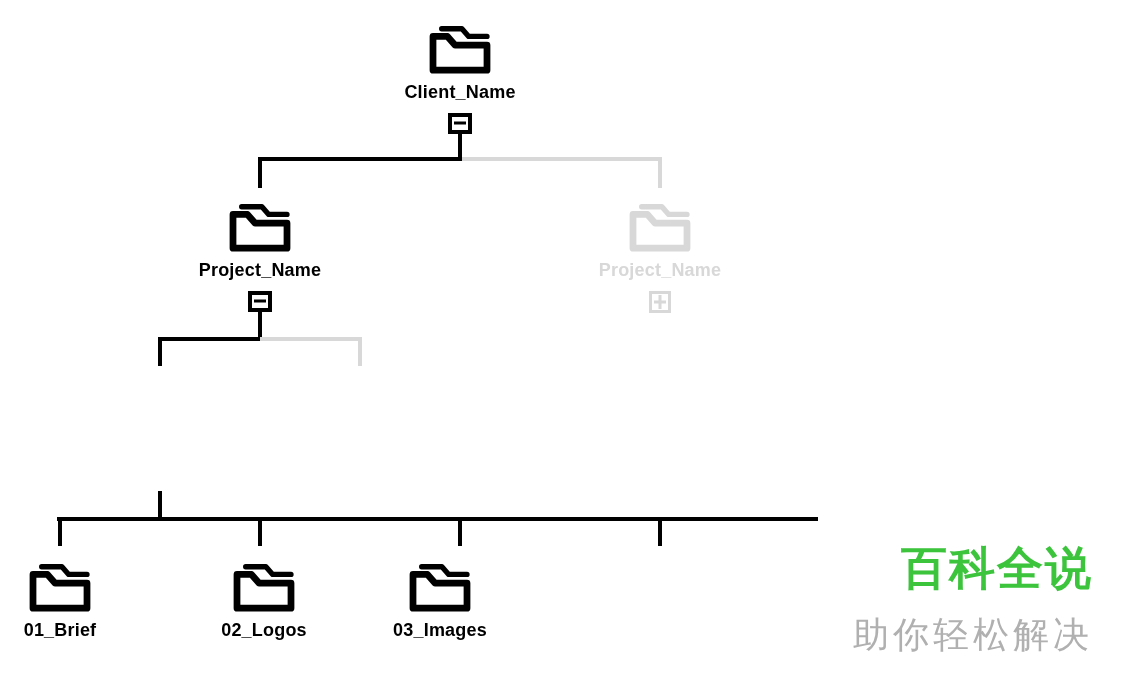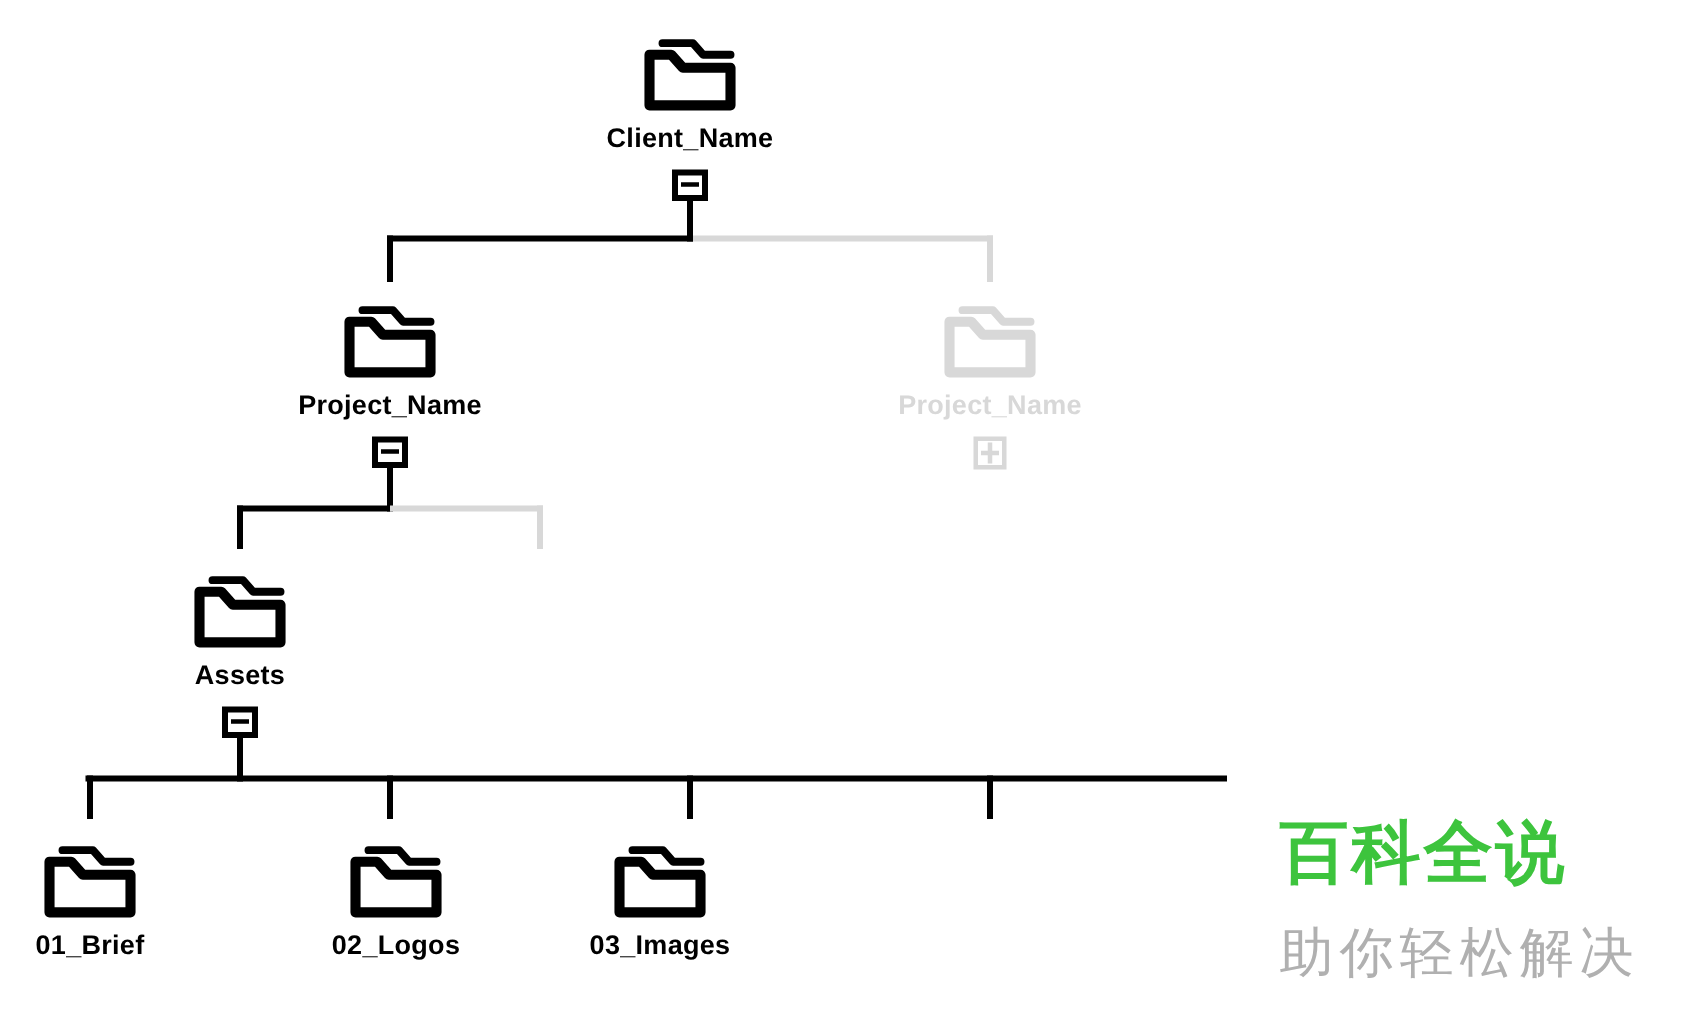--- a/index.html
+++ b/index.html
@@ -45,21 +45,21 @@
   .toggle.plus{width:22px;height:22px;border-width:3px;}
   .toggle.plus::after{
     content:"";position:absolute;
     top:1px;bottom:1px;left:50%;transform:translateX(-50%);
     width:3px;background:currentColor;
   }
   
   .line{position:absolute;background:var(--active,#000);}
   .line.dim{background:var(--dimmed,#d8d8d8);}
   
-  .wm{position:absolute;left:853px;top:544px;text-align:left;}
+  .wm{position:absolute;left:853px;top:544px;text-align:right;}
   .wm-title{
     font-size:46px;font-weight:bold;line-height:1.05;
     letter-spacing:2px;
     color:var(--watermark_title,#3dc43d);
     white-space:nowrap;
   }
   .wm-sub{
     margin-top:19px;
     font-size:36px;font-weight:normal;
     letter-spacing:4px;
@@ -115,27 +115,20 @@
   </div>
 
   <div class="node dimmed" style="left:560px;top:200px">
     <svg class="folder">
         <use href="#folder"></use>
       </svg>
     <div class="label">Project_Name</div>
     <div class="toggle plus"></div>
   </div>
 
-  <div class="node" style="left:60px;top:380px">
-    <svg class="folder">
-        <use href="#folder"></use>
-      </svg>
-    <div class="label">Assets</div>
-    <div class="toggle minus"></div>
-  </div>
 
 
   <div class="node" style="left:-40px;top:560px">
     <svg class="folder">
         <use href="#folder"></use>
       </svg>
     <div class="label">01_Brief</div>
   </div>
 
   <div class="node" style="left:164px;top:560px">

